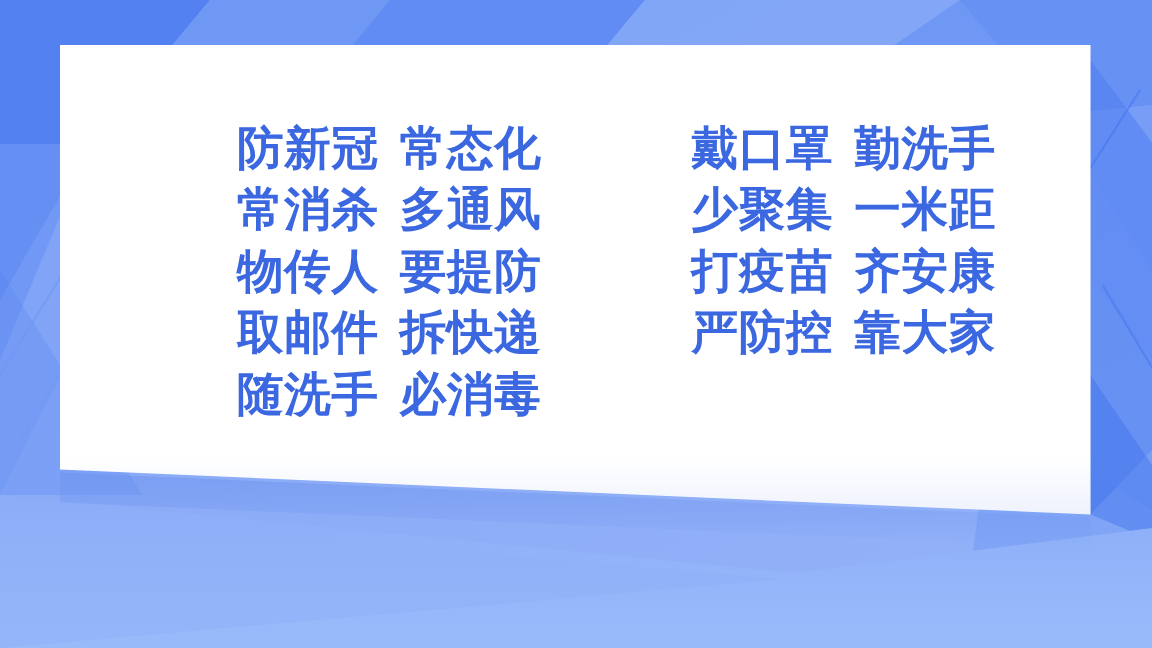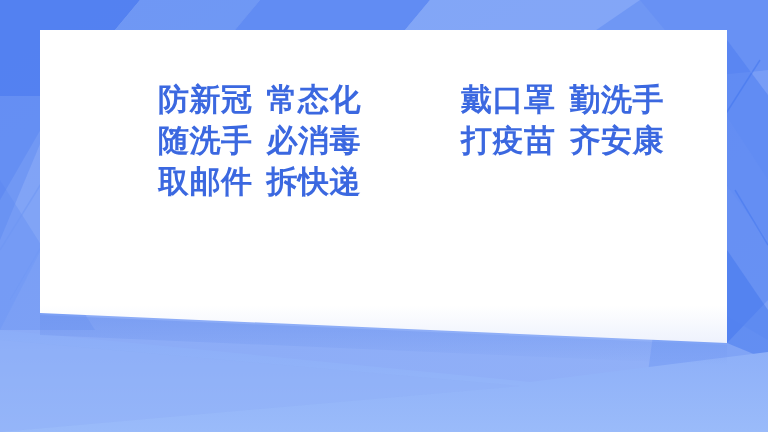--- a/index.html
+++ b/index.html
@@ -138,30 +138,42 @@
     <polygon points="40,30 727,30 727,343 40,313" fill="url(#cardShade)"></polygon>
   </svg>
 
   <div id="slogan-area">
 
     <div class="slogan-col" id="slogan-col-left">
       <div class="slogan-row">
         <span class="slogan-a">防新冠</span><span class="slogan-b">常态化</span>
       </div>
       <div class="slogan-row">
-        <span class="slogan-a">随洗手</span><span class="slogan-b">必消毒</span>
+        <span class="slogan-a">常消杀</span><span class="slogan-b">多通风</span>
+      </div>
+      <div class="slogan-row">
+        <span class="slogan-a">物传人</span><span class="slogan-b">要提防</span>
       </div>
       <div class="slogan-row">
         <span class="slogan-a">取邮件</span><span class="slogan-b">拆快递</span>
+      </div>
+      <div class="slogan-row">
+        <span class="slogan-a">随洗手</span><span class="slogan-b">必消毒</span>
       </div>
     </div>
 
     <div class="slogan-col" id="slogan-col-right">
       <div class="slogan-row">
         <span class="slogan-a">戴口罩</span><span class="slogan-b">勤洗手</span>
       </div>
       <div class="slogan-row">
+        <span class="slogan-a">少聚集</span><span class="slogan-b">一米距</span>
+      </div>
+      <div class="slogan-row">
         <span class="slogan-a">打疫苗</span><span class="slogan-b">齐安康</span>
+      </div>
+      <div class="slogan-row">
+        <span class="slogan-a">严防控</span><span class="slogan-b">靠大家</span>
       </div>
     </div>
 
   </div>
 </div>
 
 </body></html>

